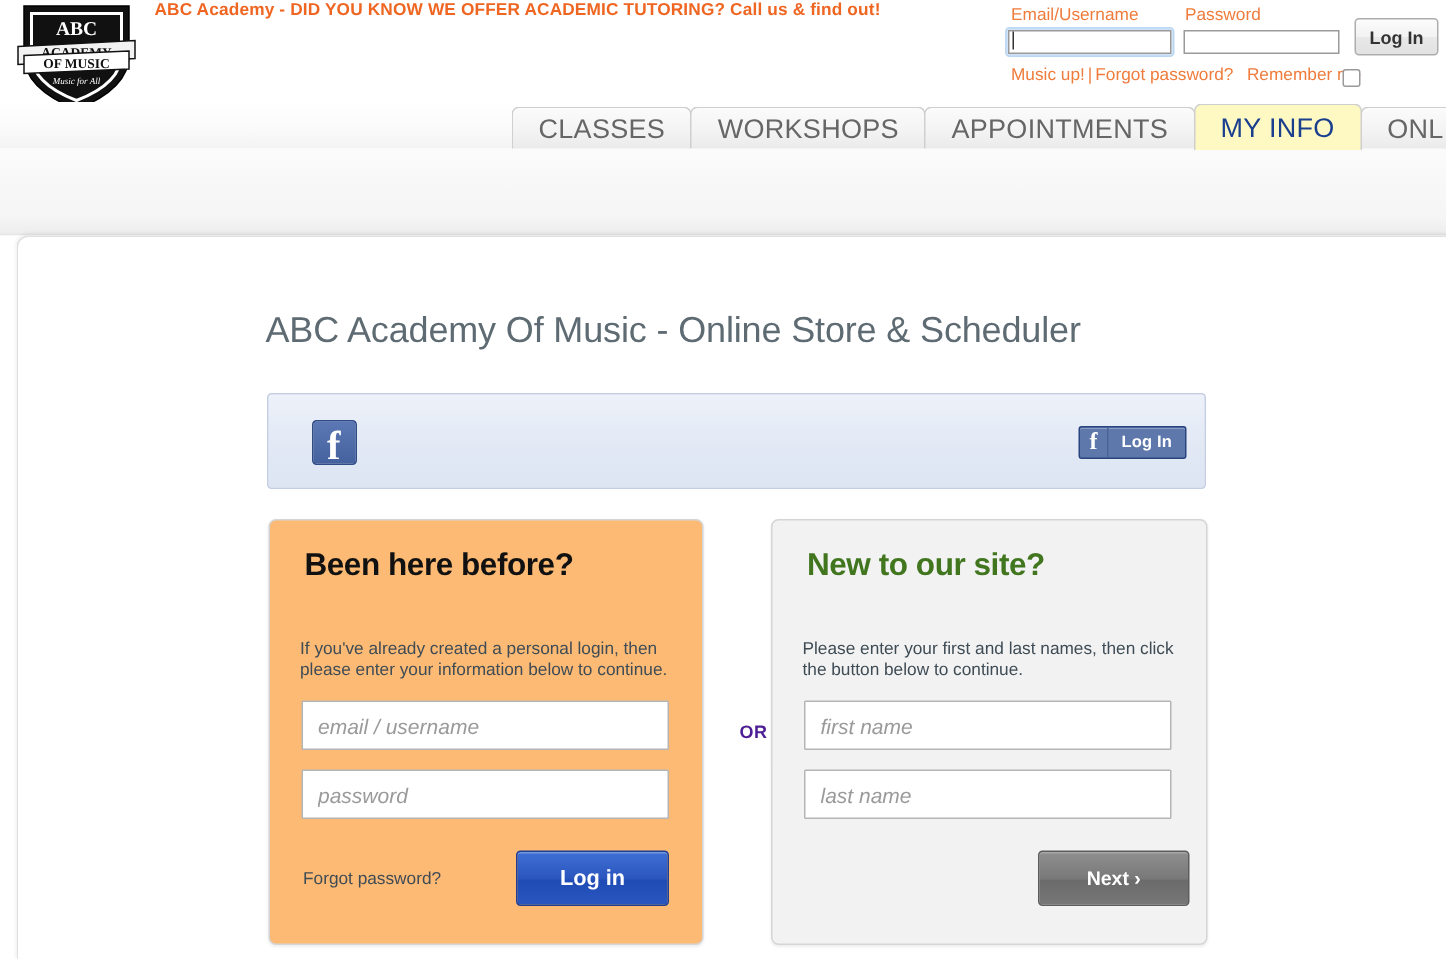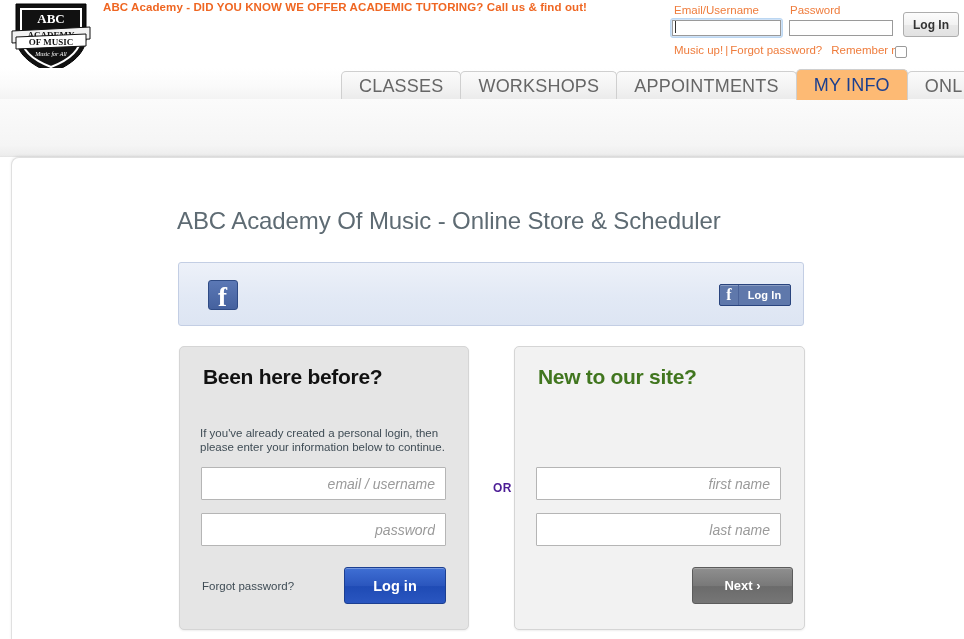--- a/index.html
+++ b/index.html
@@ -155,21 +155,21 @@
     border: 1px solid #cfcfcf;
     border-bottom: none;
     border-radius: 5px 5px 0 0;
     margin-right: -1px;
     position: relative;
     cursor: pointer;
     white-space: nowrap;
     letter-spacing: 0.2px;
   }
   .tab.active {
-    background: #fdba74;
+    background: #fef9c3;
     color: #1b3f8f;
     z-index: 5;
     height: 30px;
     line-height: 30px;
     border-color: #cfcfcf;
   }
 
   
   .page-band {
     position: absolute;
@@ -282,21 +282,21 @@
   .panel {
     position: absolute;
     top: 188px;
     width: 290px;
     height: 284px;
     border-radius: 5px;
     box-sizing: border-box;
   }
   .panel-left {
     left: 167px;
-    background: #e5e5e5;
+    background: #fdba74;
     border: 1px solid #d5d5d5;
     box-shadow: 0 1px 2px rgba(0,0,0,0.07);
   }
   .panel-right {
     left: 502px;
     width: 291px;
     background: #f2f2f2;
     border: 1px solid #d5d5d5;
     box-shadow: 0 1px 2px rgba(0,0,0,0.07);
   }
@@ -328,21 +328,20 @@
     box-sizing: border-box;
     border: 1px solid #b5b5b5;
     background: #ffffff;
     font-family: "Liberation Sans", sans-serif;
     font-size: 14px;
     font-style: italic;
     color: #333;
     padding: 0 10px;
     outline: none;
     border-radius: 1px;
-    text-align: right;
   }
   .panel-input::placeholder {
     color: #9a9a9a;
     font-style: italic;
   }
   .input-1 { top: 120px; }
   .input-2 { top: 166px; }
 
   .forgot-link {
     position: absolute;
@@ -471,20 +470,21 @@
 
     <a class="forgot-link" href="#">Forgot password?</a>
 
     <button class="btn-login">Log in</button>
   </div>
 
   <div class="or-divider">OR</div>
 
   <div class="panel panel-right">
     <div class="panel-h">New to our site?</div>
+    <div class="panel-desc">Please enter your first and last names, then click the button below to continue.</div>
 
     <input class="panel-input input-1" type="text" placeholder="first name" style="">
     <input class="panel-input input-2" type="text" placeholder="last name" style="">
 
     <button class="btn-next">Next ›</button>
   </div>
 
 </div>
 
 </body></html>

